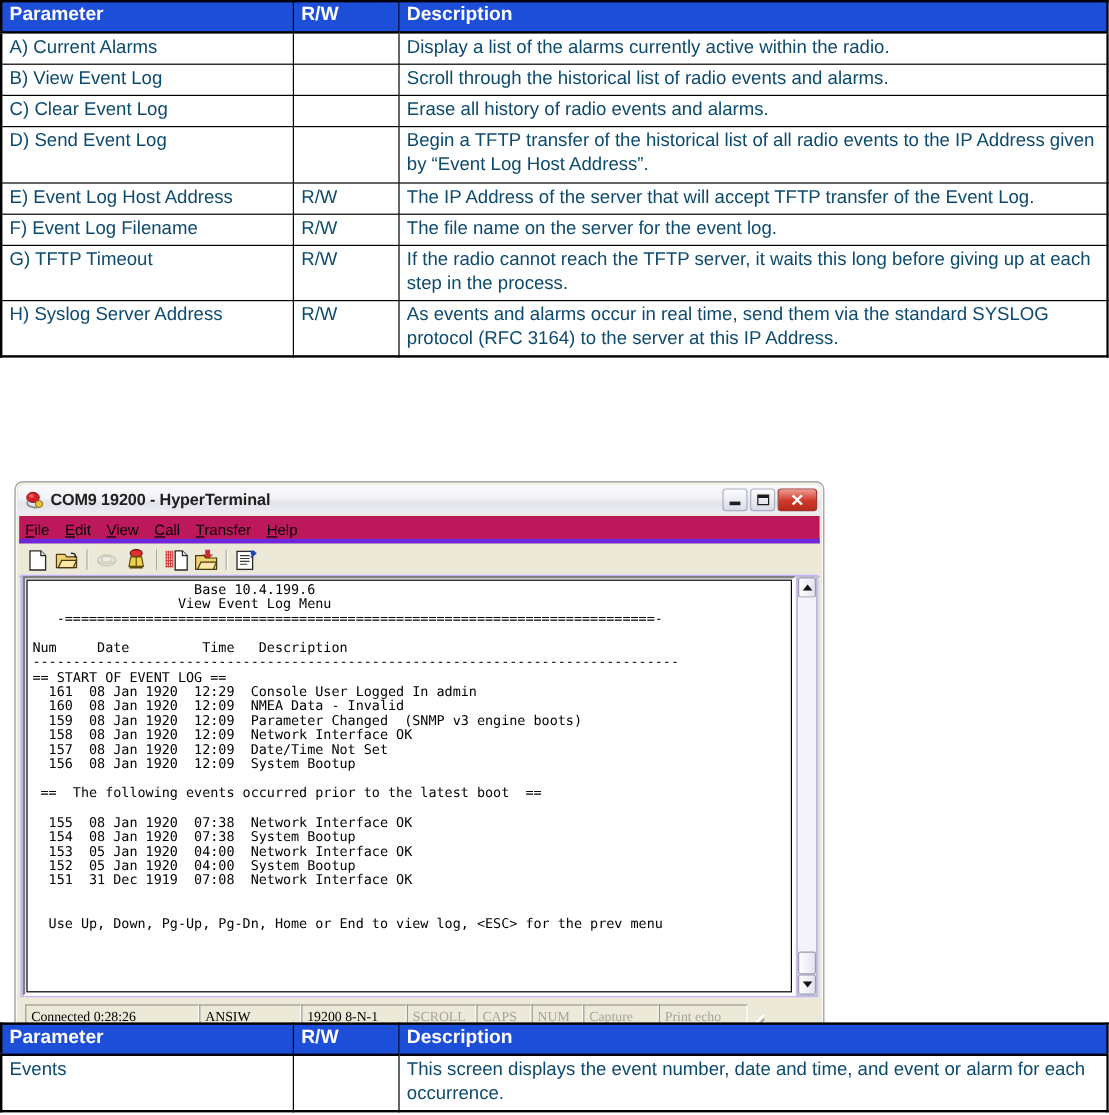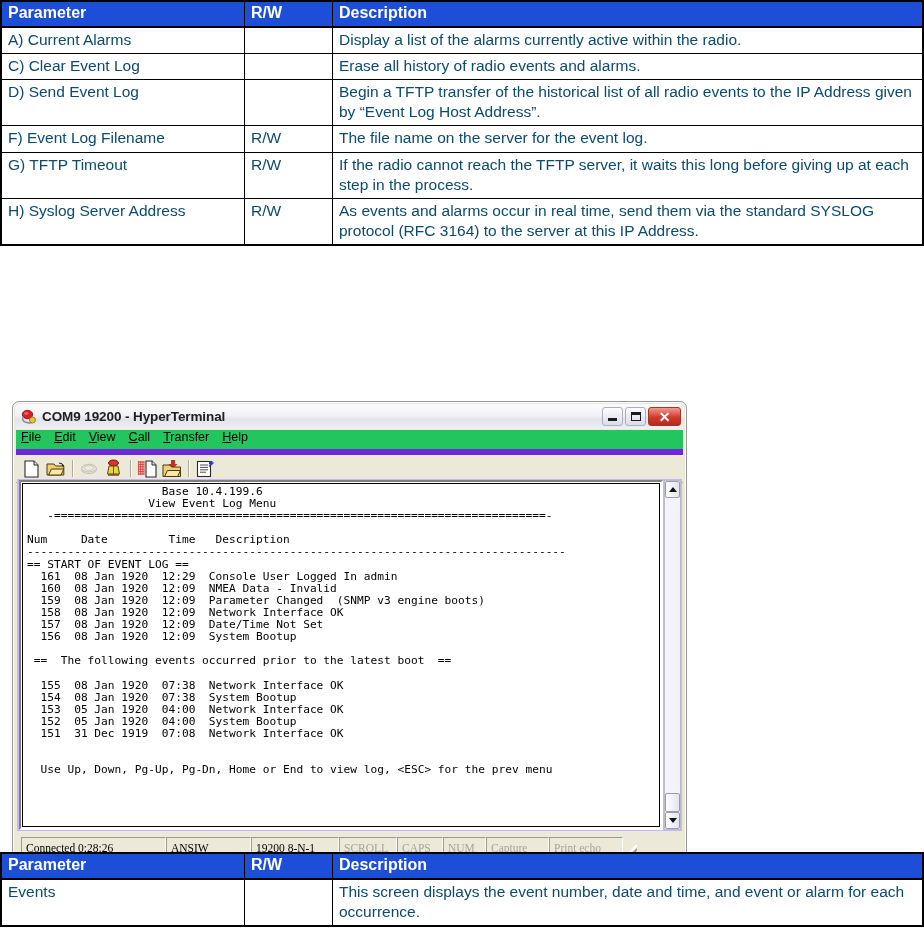--- a/index.html
+++ b/index.html
@@ -114,25 +114,25 @@
   }
   .maxsq {
     width: 10px; height: 9px; border: 1.5px solid #1c1c1c; border-top-width: 3px;
     box-sizing: border-box;
   }
 
   
   .menubar {
     height: 19px;
     margin: 1px 3px 0 3px;
-    background: #22c55e;
-    display: flex;
-    align-items: flex-start;
+    background: #be185d;
+    display: flex;
+    align-items: flex-end;
     padding-left: 5px;
-    border-bottom: 6px solid #6d28d9;
+    border-bottom: 4px solid #6d28d9;
   }
   .menu-item {
     font-size: 12.5px;
     color: #000;
     margin-right: 13px;
     font-family: "Liberation Sans", sans-serif;
     white-space: nowrap;
   }
   .menu-item u { text-decoration: underline; }
 
@@ -279,28 +279,38 @@
       <th class="col-desc">Description</th>
     </tr>
   </thead>
   <tbody id="top-body">
       <tr>
         <td class="col-param">A) Current Alarms</td>
         <td class="col-rw rw-cell"></td>
         <td class="col-desc">Display a list of the alarms currently active within the radio.</td>
       </tr>
       <tr>
+        <td class="col-param">B) View Event Log</td>
+        <td class="col-rw rw-cell"></td>
+        <td class="col-desc">Scroll through the historical list of radio events and alarms.</td>
+      </tr>
+      <tr>
         <td class="col-param">C) Clear Event Log</td>
         <td class="col-rw rw-cell"></td>
         <td class="col-desc">Erase all history of radio events and alarms.</td>
       </tr>
       <tr>
         <td class="col-param">D) Send Event Log</td>
         <td class="col-rw rw-cell"></td>
         <td class="col-desc">Begin a TFTP transfer of the historical list of all radio events to the IP Address given by “Event Log Host Address”.</td>
+      </tr>
+      <tr>
+        <td class="col-param">E) Event Log Host Address</td>
+        <td class="col-rw rw-cell">R/W</td>
+        <td class="col-desc">The IP Address of the server that will accept TFTP transfer of the Event Log.</td>
       </tr>
       <tr>
         <td class="col-param">F) Event Log Filename</td>
         <td class="col-rw rw-cell">R/W</td>
         <td class="col-desc">The file name on the server for the event log.</td>
       </tr>
       <tr>
         <td class="col-param">G) TFTP Timeout</td>
         <td class="col-rw rw-cell">R/W</td>
         <td class="col-desc">If the radio cannot reach the TFTP server, it waits this long before giving up at each step in the process.</td>

